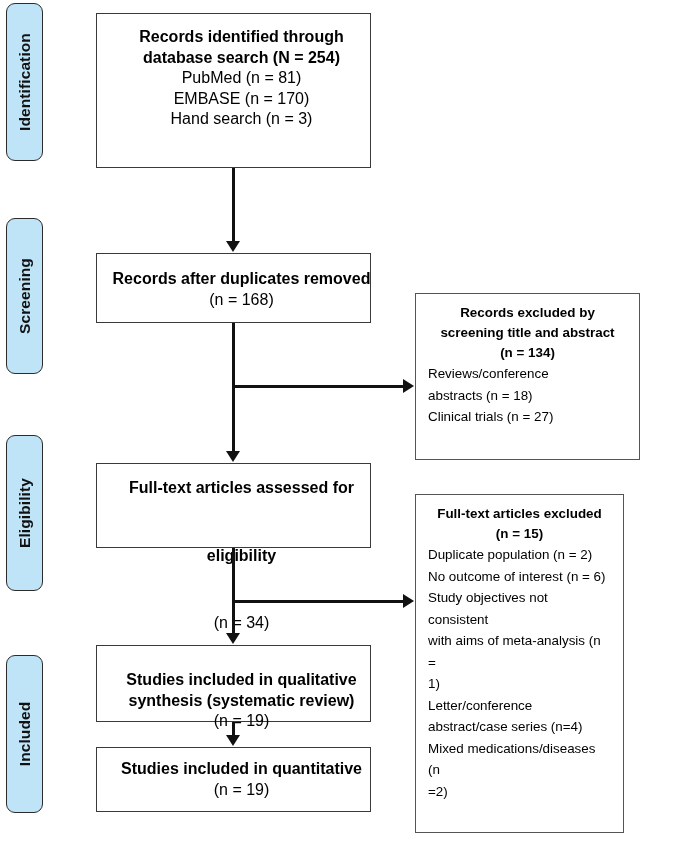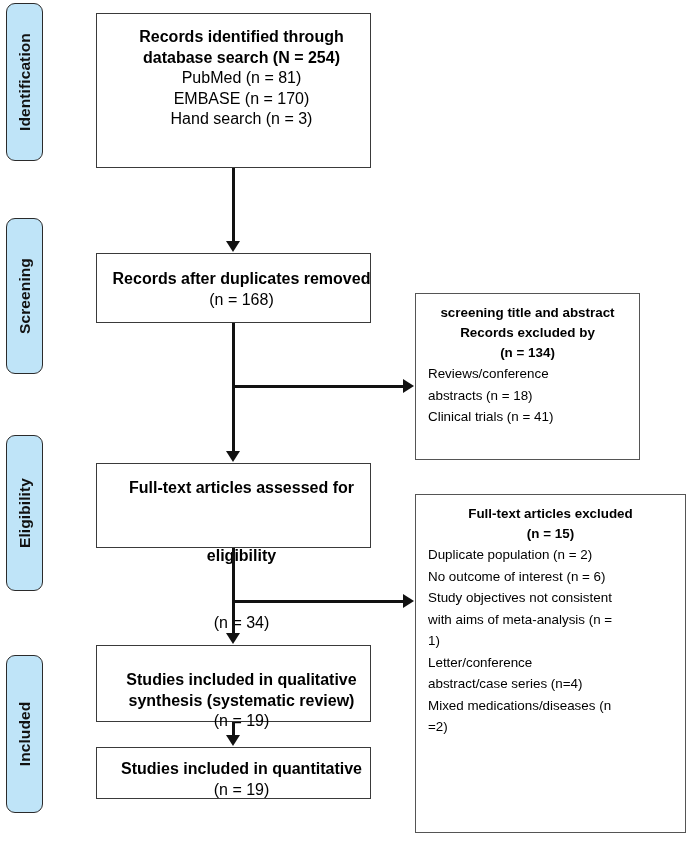--- a/index.html
+++ b/index.html
@@ -25,27 +25,27 @@
   .fbox{position:absolute;box-sizing:border-box;background:#fff;
         border:1.6px solid #3a3a3a;display:flex;flex-direction:column;
         align-items:center;justify-content:flex-start;}
   .fbox .ln{font-size:16px;line-height:20.5px;white-space:nowrap;margin-left:16px;}
   .fbox .ln.b{font-weight:bold;}
 
   #box-identified{left:96px;top:13px;width:275px;height:155px;padding-top:13px;}
   #box-duplicates{left:96px;top:253px;width:275px;height:70px;padding-top:15px;align-items:center;}
   #box-fulltext{left:96px;top:463px;width:275px;height:85px;padding-top:14px;gap:47px;}
   #box-qualitative{left:96px;top:645px;width:275px;height:77px;padding-top:24px;}
-  #box-quantitative{left:96px;top:747px;width:275px;height:52px;padding-top:11px;}
+  #box-quantitative{left:96px;top:747px;width:275px;height:65px;padding-top:11px;}
 
   
   .xbox{position:absolute;box-sizing:border-box;background:#fff;
         border:1.8px solid #555;padding:9px 12px 0 12px;}
   #box-excl-screening{left:415px;top:293px;width:225px;height:167px;}
-  #box-excl-fulltext{left:415px;top:494px;width:271px;height:339px;}
+  #box-excl-fulltext{left:415px;top:494px;width:209px;height:339px;}
   .xbox .hl{font-size:13.4px;line-height:20px;font-weight:bold;text-align:center;}
   .xbox .bl{font-size:13.4px;line-height:21.5px;text-align:left;}
 
   
   .vline{position:absolute;width:2.6px;background:#111;}
   .hline{position:absolute;height:2.6px;background:#111;}
   .arrow-down{position:absolute;width:0;height:0;
       border-left:7.5px solid transparent;border-right:7.5px solid transparent;
       border-top:11px solid #111;}
   .arrow-right{position:absolute;width:0;height:0;
@@ -85,26 +85,26 @@
     <div class="ln b">Records after duplicates removed</div>
     <div class="ln">(n = 168)</div>
   </div>
 
   <div class="vline" style="left:232px;top:323px;height:129px;"></div>
   <div class="arrow-down" style="left:226px;top:451px;"></div>
   <div class="hline" style="left:232px;top:385px;width:172px;"></div>
   <div class="arrow-right" style="left:403px;top:379px;"></div>
 
   <div class="xbox" id="box-excl-screening">
+    <div class="hl">Records excluded by</div>
     <div class="hl">screening title and abstract</div>
-    <div class="hl">Records excluded by</div>
     <div class="hl">(n = 134)</div>
     <div class="bl">Reviews/conference</div>
     <div class="bl">abstracts (n = 18)</div>
-    <div class="bl">Clinical trials (n = 41)</div>
+    <div class="bl">Clinical trials (n = 27)</div>
   </div>
 
   <div class="fbox" id="box-fulltext">
     <div class="ln b">Full-text articles assessed for</div>
     <div class="ln b">eligibility</div>
     <div class="ln">(n = 34)</div>
   </div>
 
   <div class="vline" style="left:232px;top:548px;height:87px;"></div>
   <div class="arrow-down" style="left:226px;top:633px;"></div>

